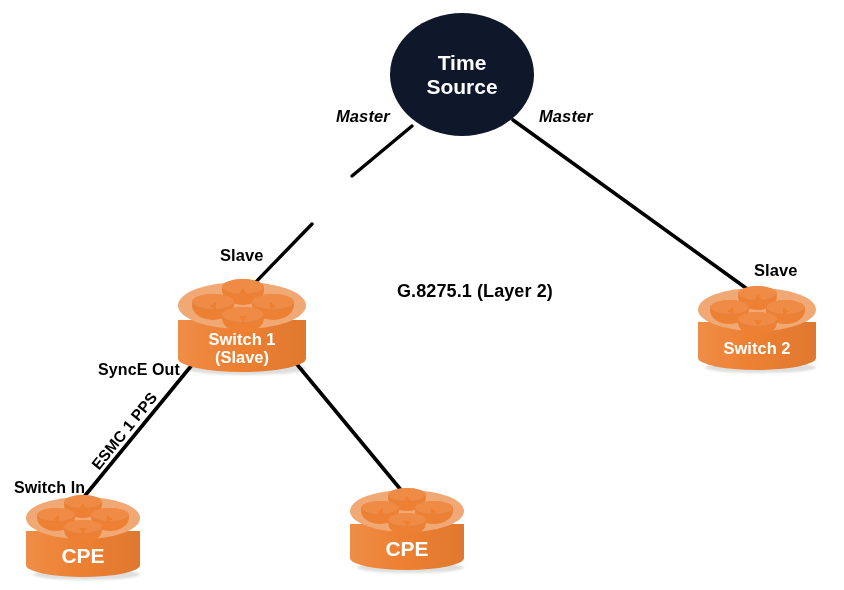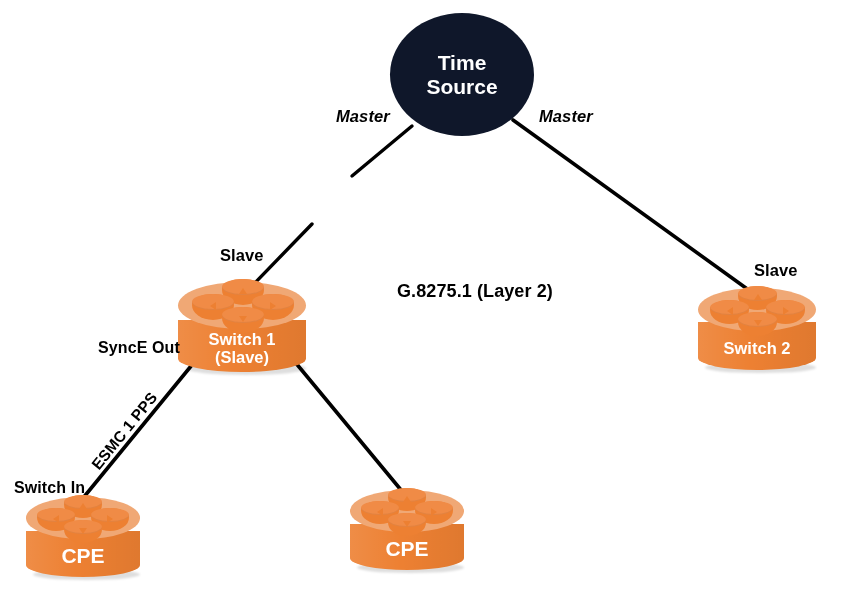--- a/index.html
+++ b/index.html
@@ -189,19 +189,19 @@
 
   <div class="lbl lbl-speed" style="left:277px;top:179px;">
   </div>
 
   <div class="lbl lbl-slave" style="left:220px;top:246px;">Slave</div>
 
   <div class="lbl lbl-proto" style="left:397px;top:245px;margin-top:36px;">G.8275.1 (Layer 2)</div>
 
   <div class="lbl lbl-slave" style="left:754px;top:261px;">Slave</div>
 
-  <div class="lbl lbl-synce" style="left:98px;top:339px;">SyncE Out</div>
+  <div class="lbl lbl-synce" style="left:98px;top:361px;">SyncE Out</div>
 
   <div class="lbl lbl-esmc" style="left:88px;top:462px;transform:rotate(-51deg);">ESMC 1 PPS</div>
 
   <div class="lbl lbl-synce" style="left:14px;top:479px;">Switch In</div>
 
 </div>
 
 </body></html>

